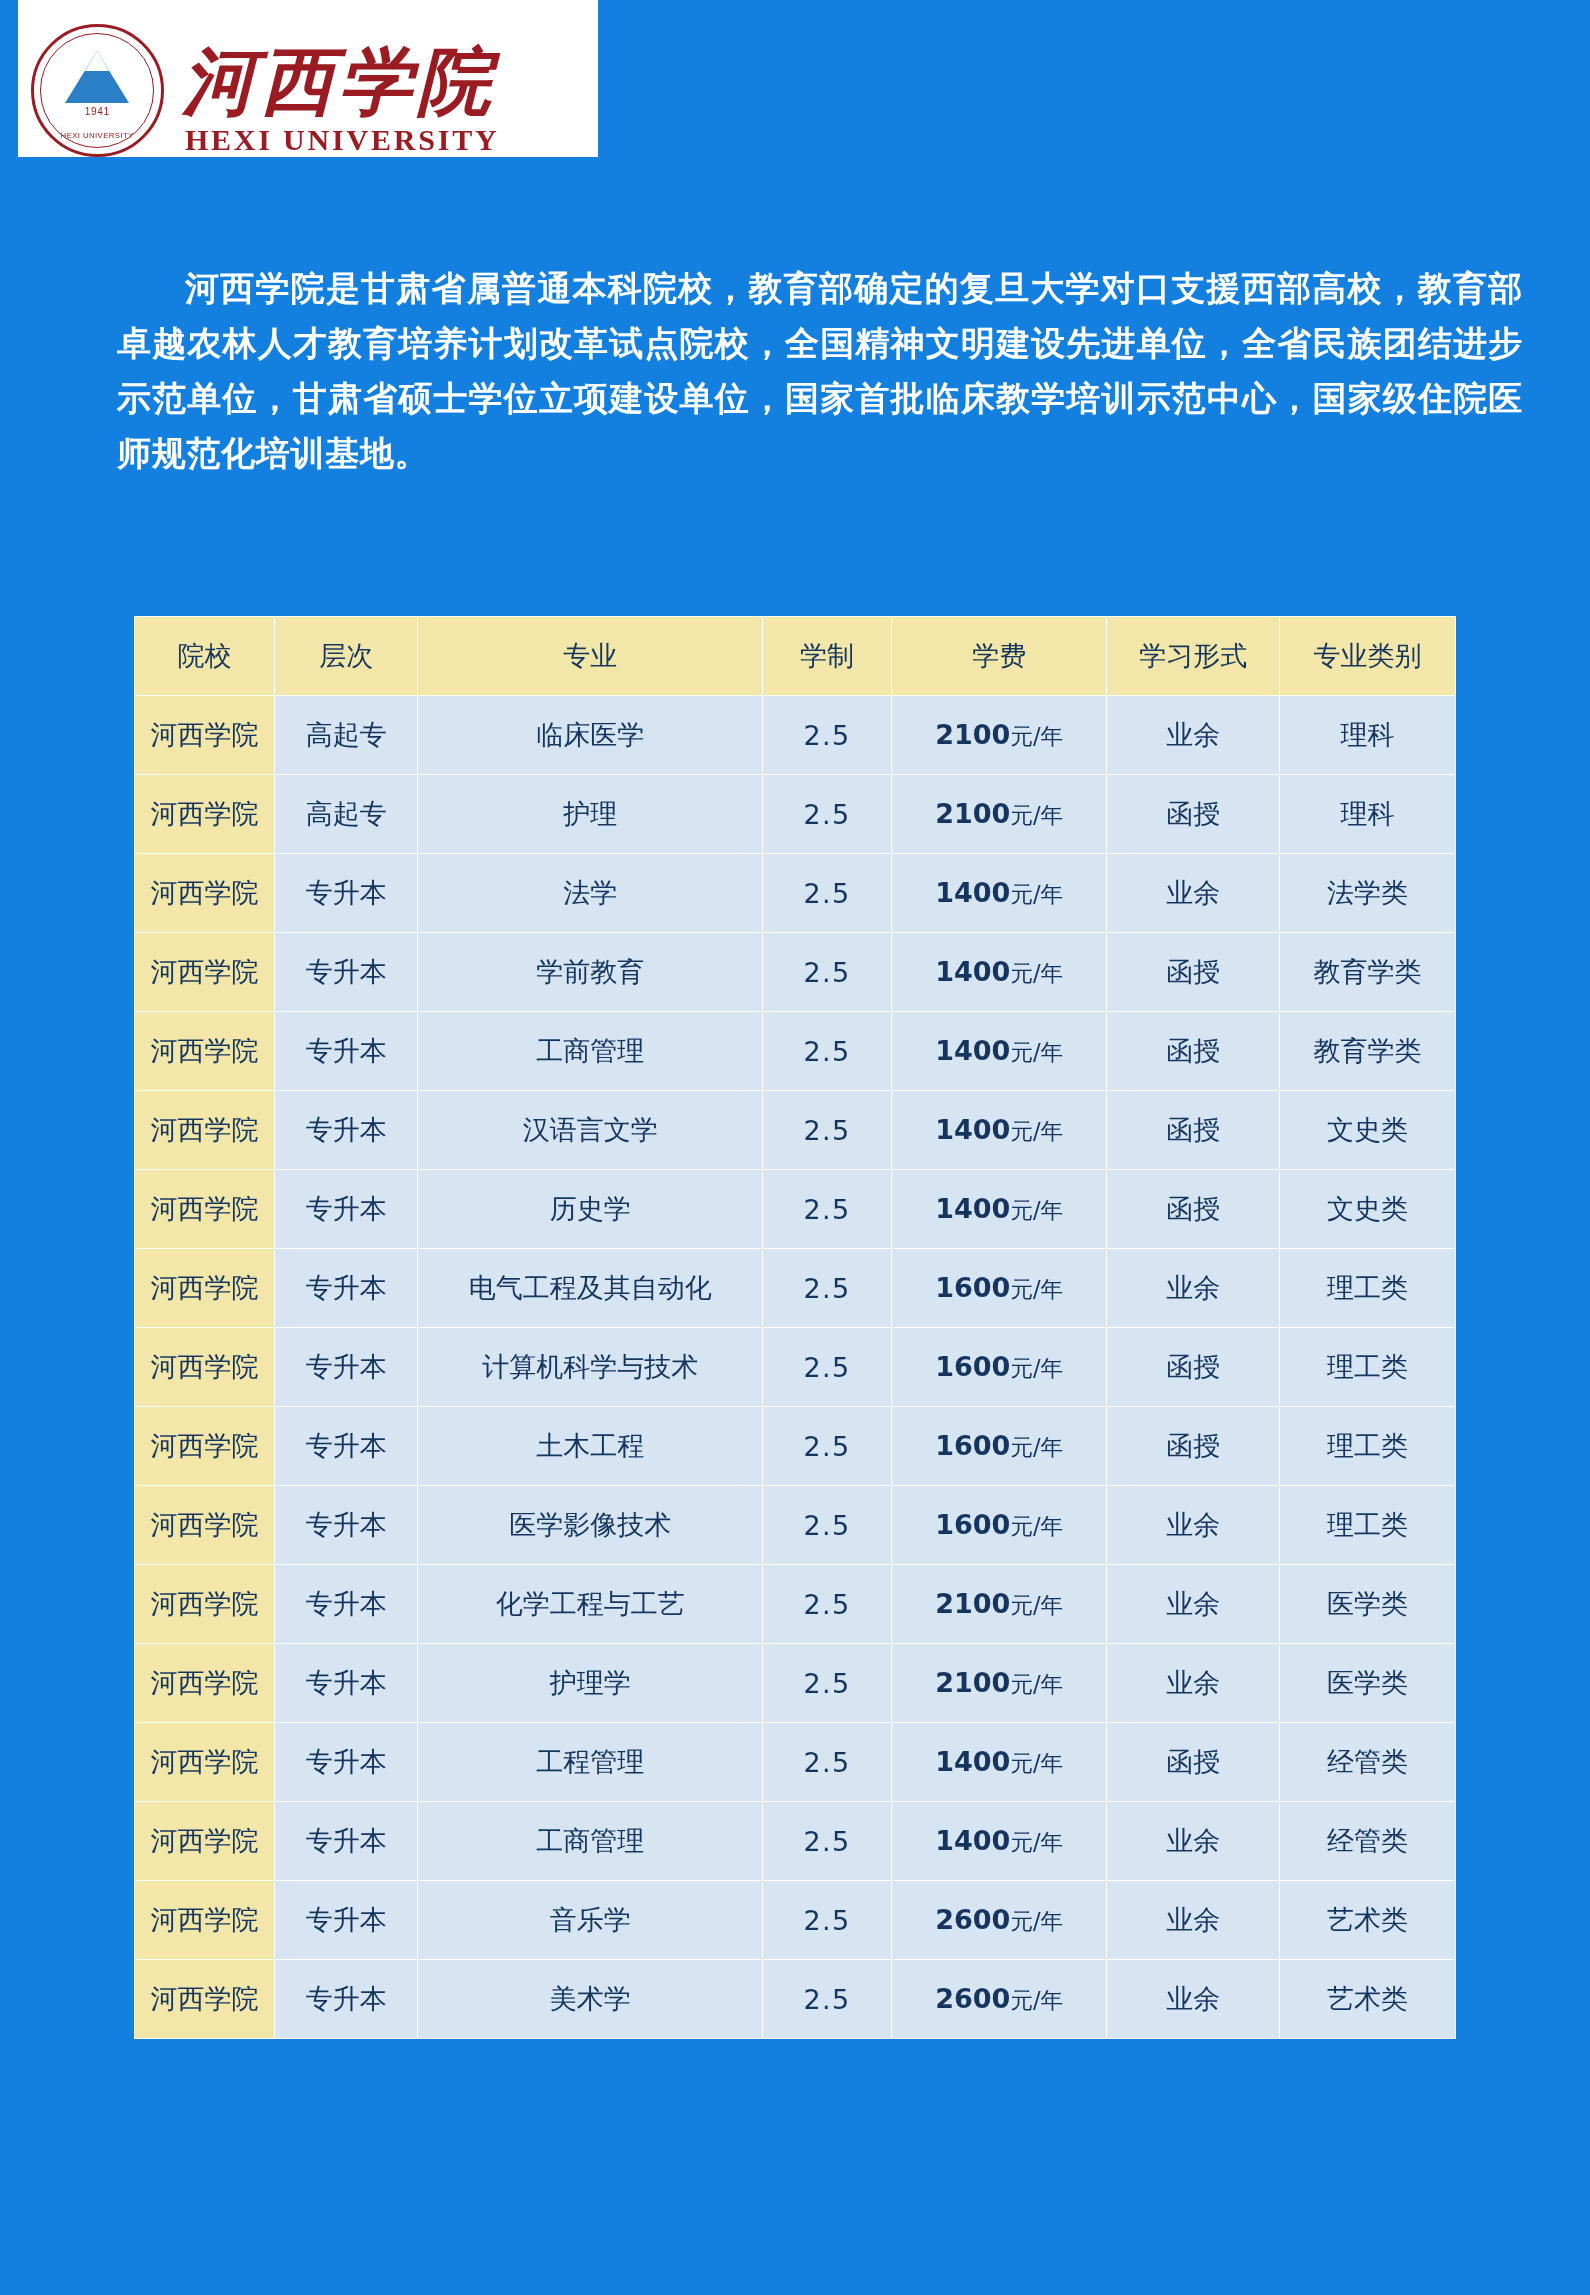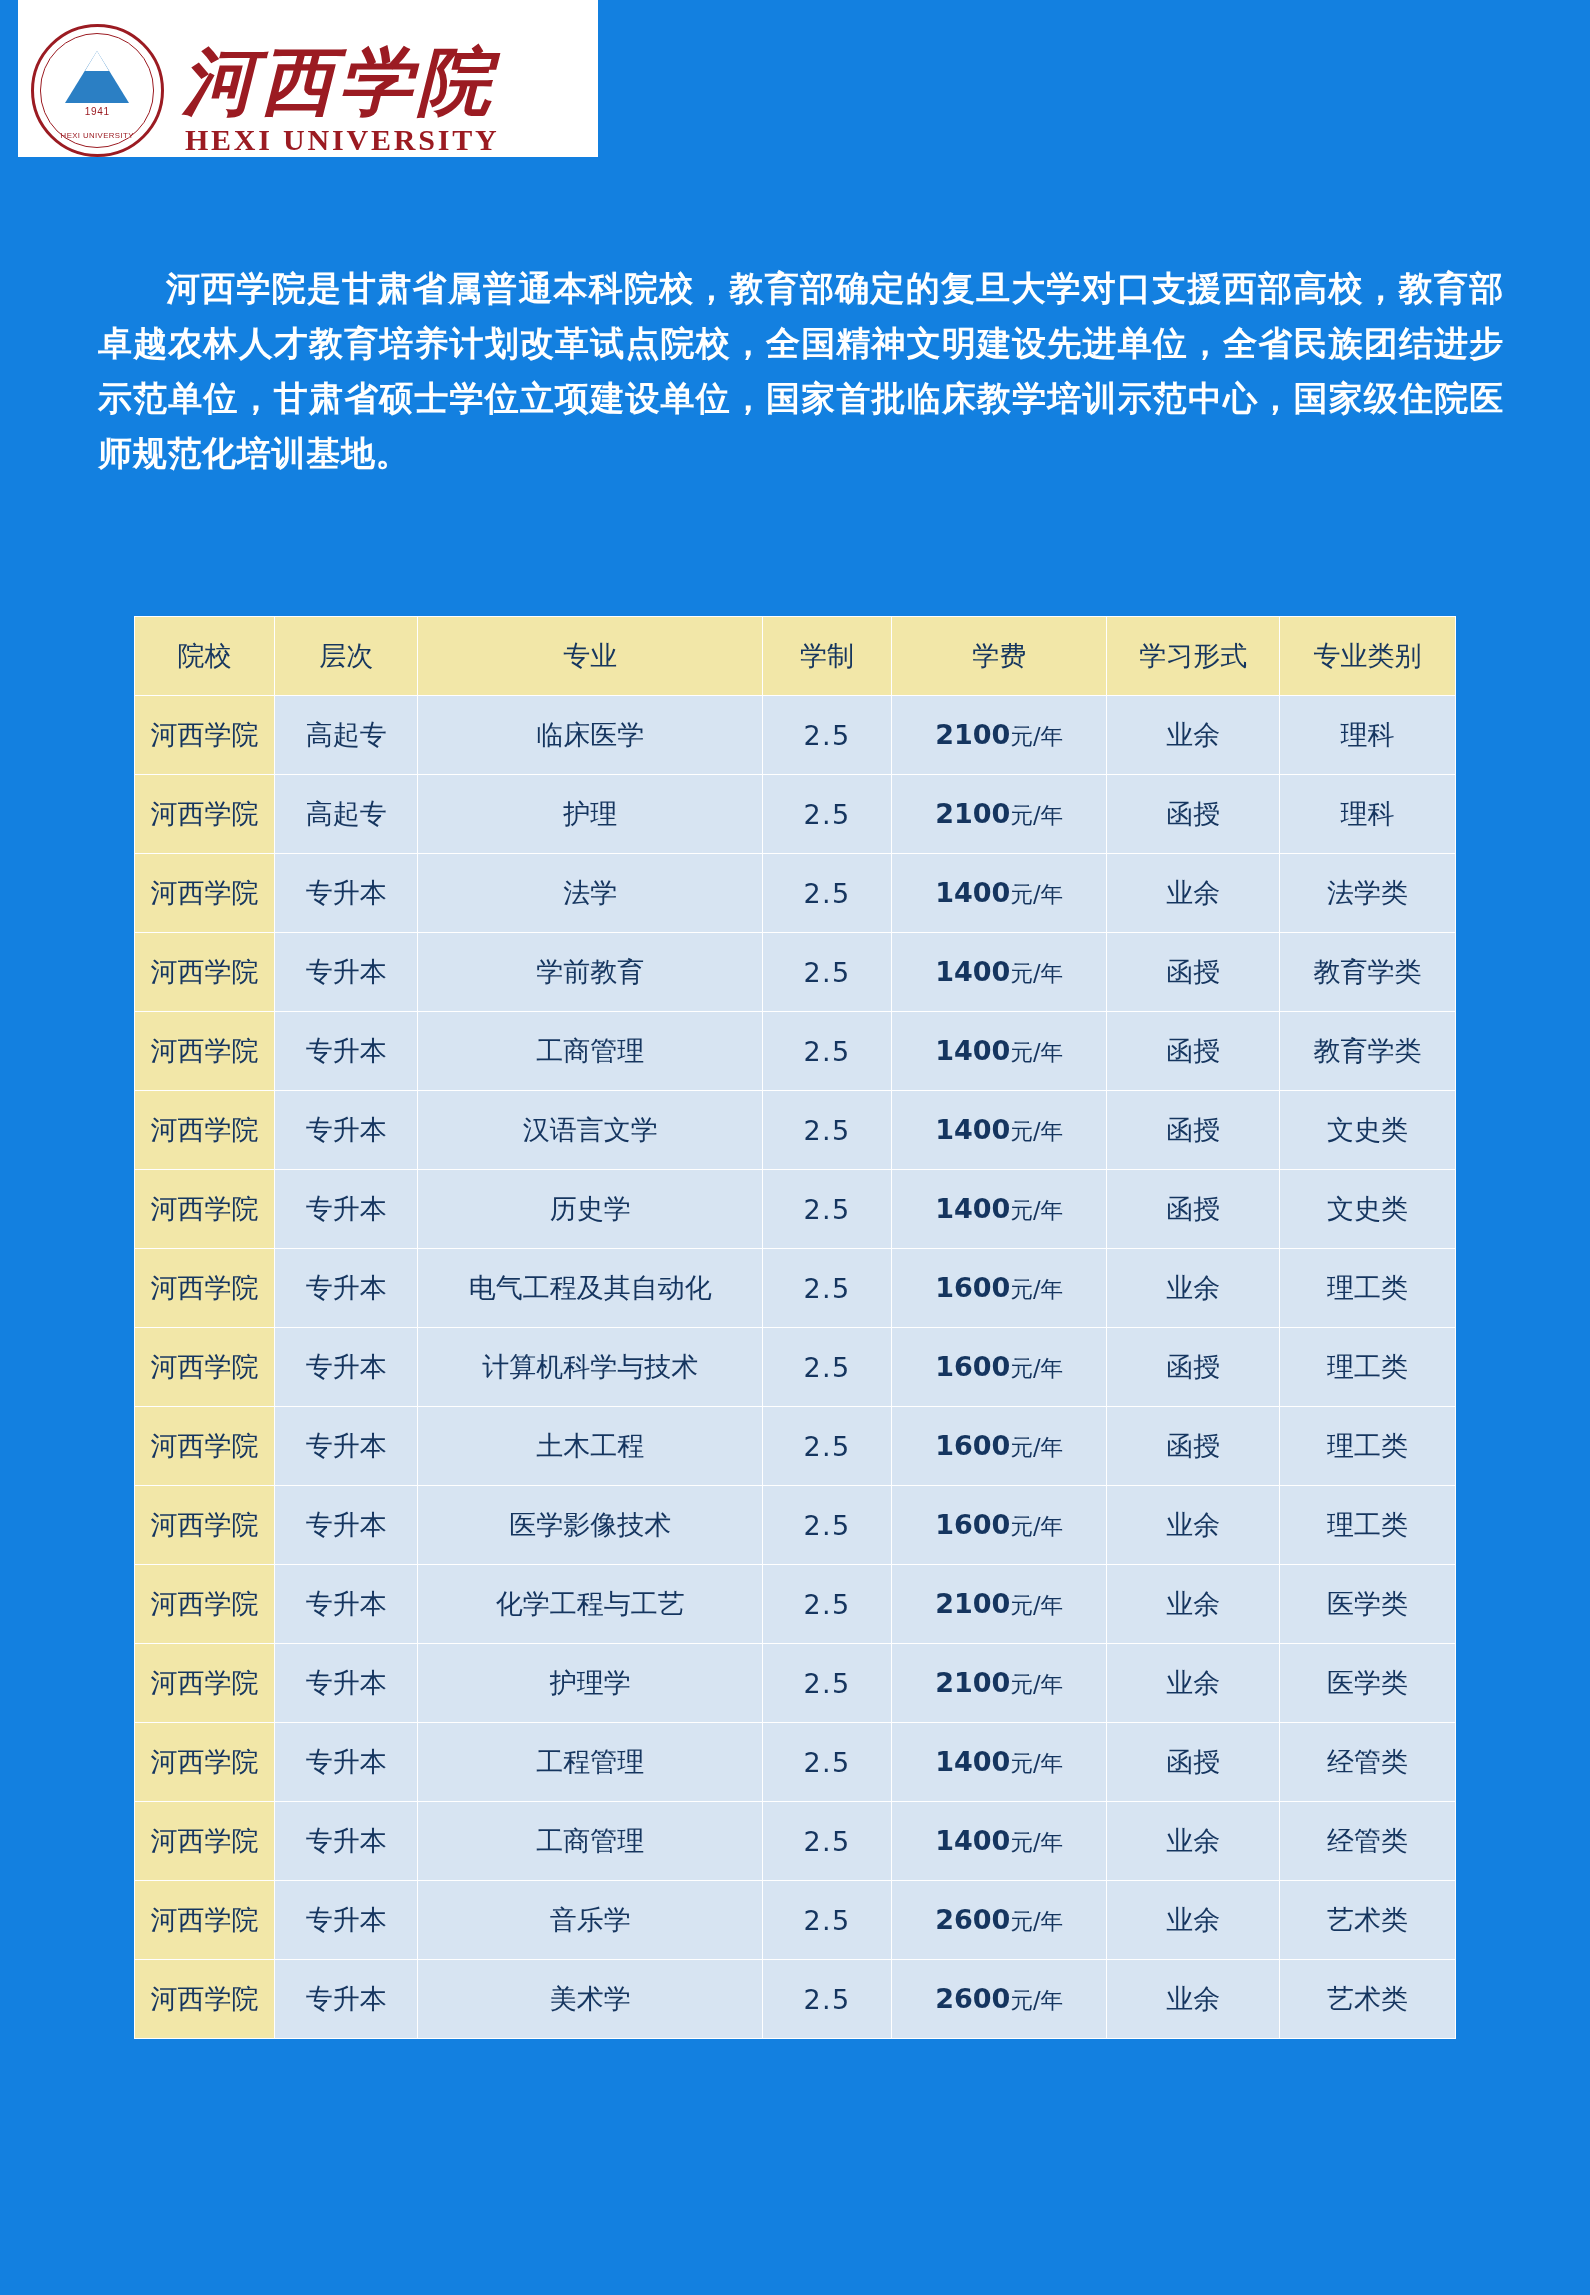--- a/index.html
+++ b/index.html
@@ -105,21 +105,21 @@
     color: #9b1b22;
     letter-spacing: 2.8px;
     margin-top: 4.2px;
     margin-left: 2.8px;
   }
 
   
   .intro {
     position: absolute;
     top: 261px;
-    left: 98px;
+    left: 117px;
     width: 1406px;
     color: #ffffff;
     font-size: 34px;
     line-height: 1.62;
     text-align: justify;
     text-indent: 68px;
     letter-spacing: 0.7px;
     font-family: "DejaVu Sans", "Liberation Sans", sans-serif;
     font-weight: 600;
   }

